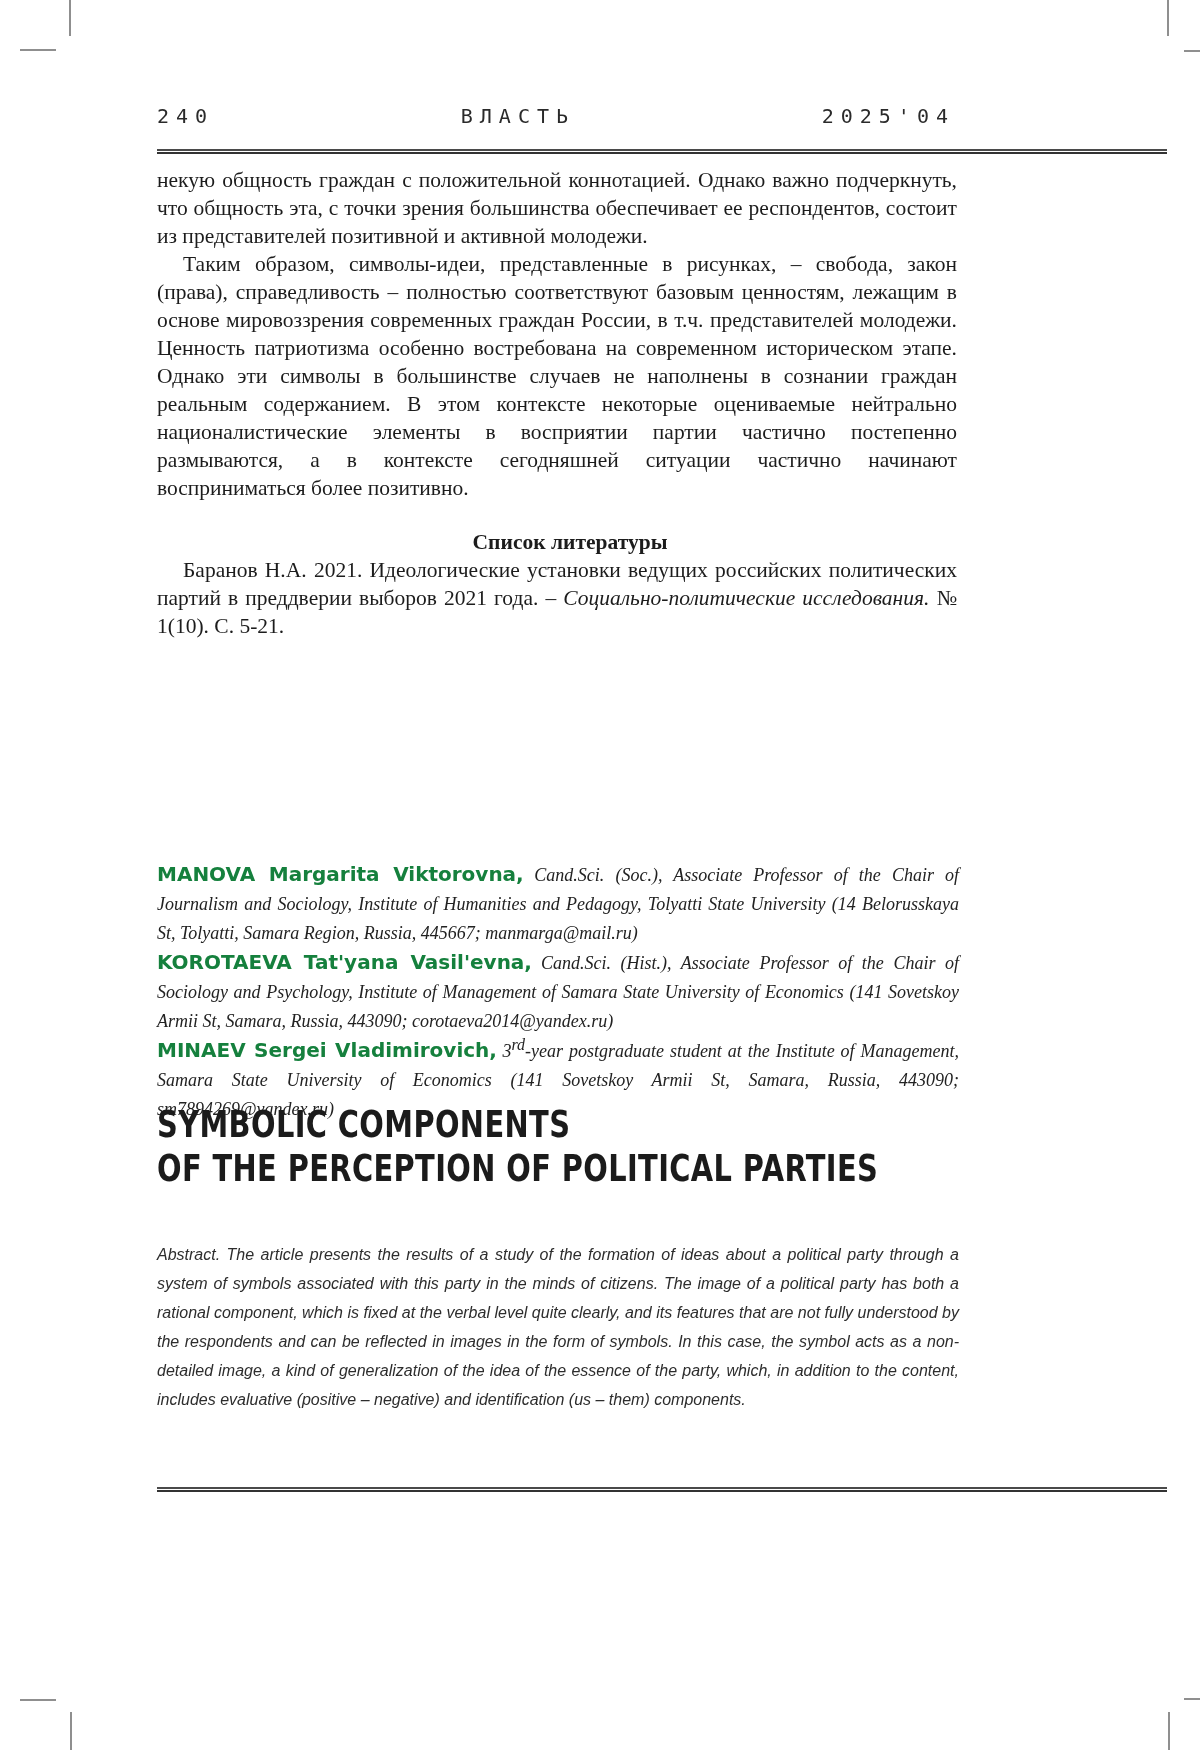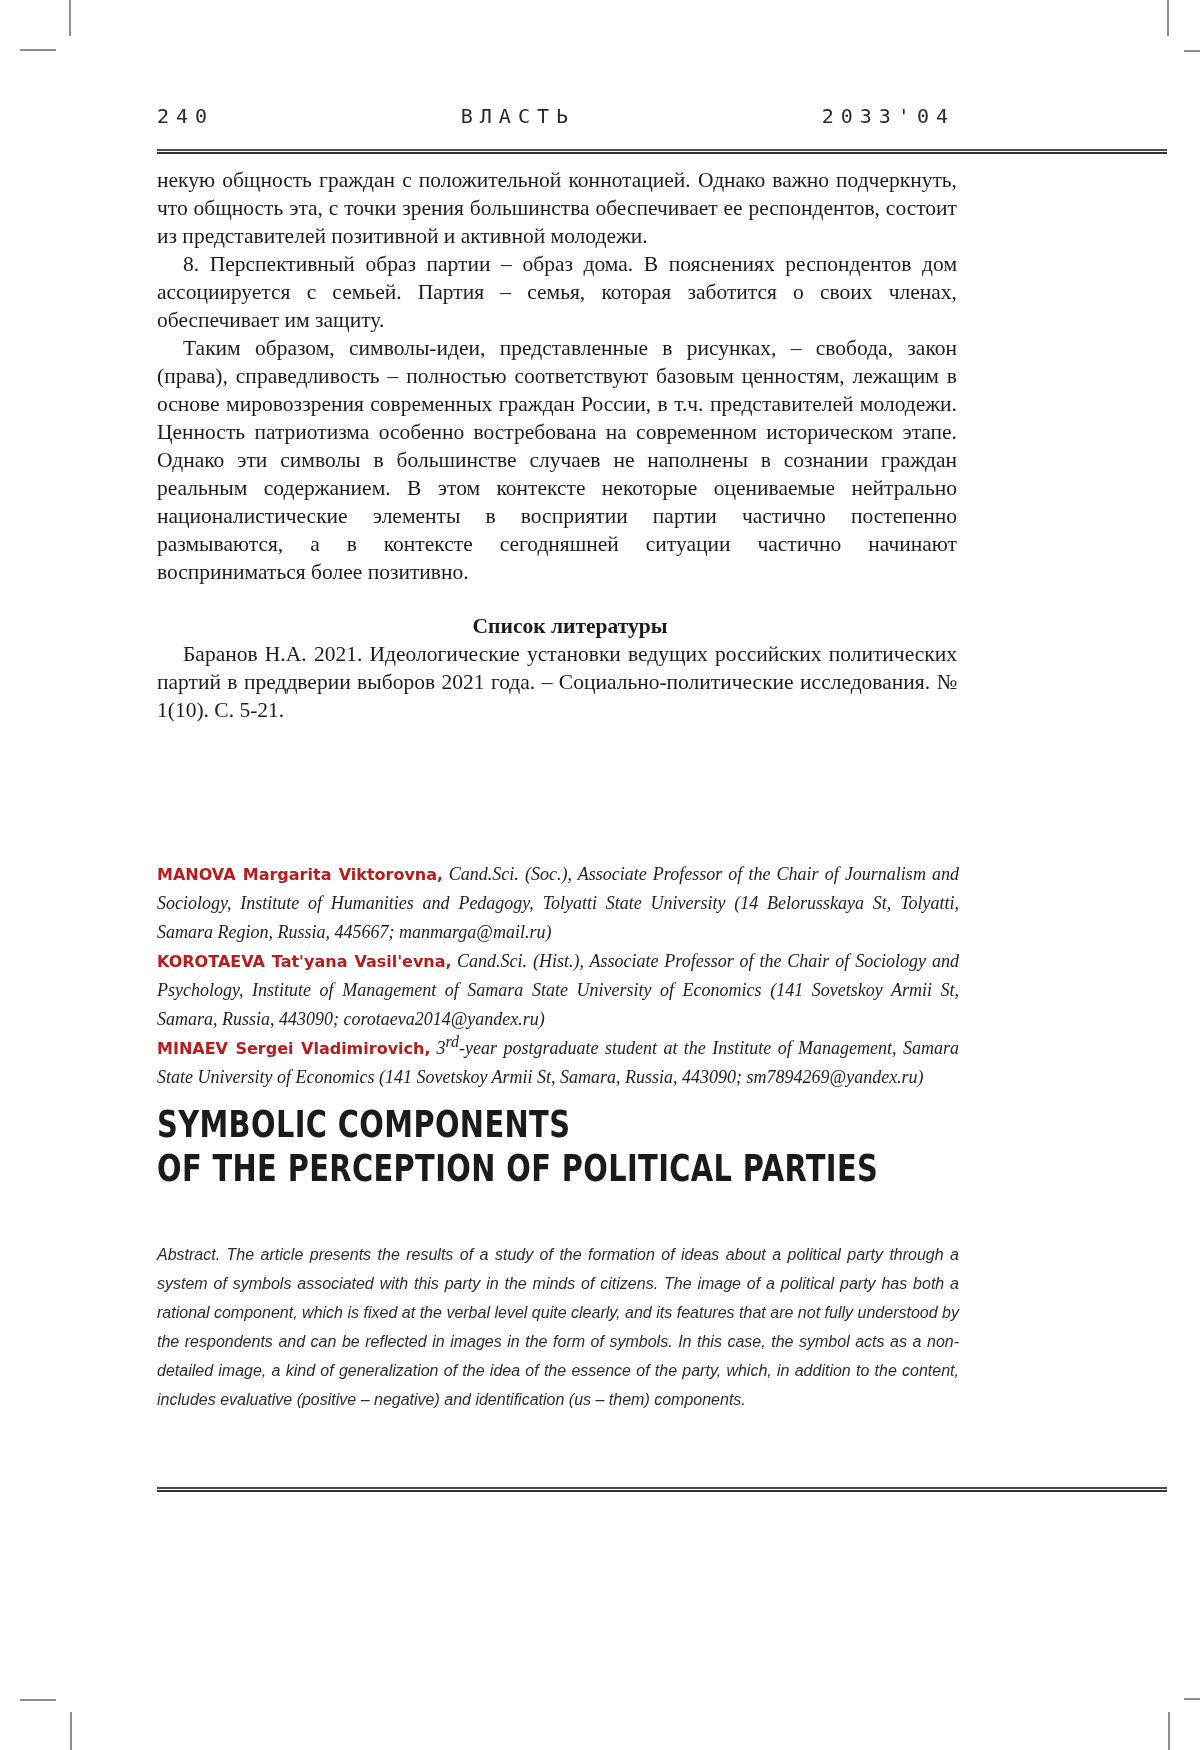--- a/index.html
+++ b/index.html
@@ -63,40 +63,40 @@
     margin: 0;
     text-align: justify;
   }
   .indent { text-indent: 26px; }
   .refs-heading {
     margin: 26px 0 0 0;
     text-indent: 26px;
     font-weight: bold;
     text-align: center;
   }
-  .ref-italic { }
+  .ref-italic { font-style: italic; }
 
   
   .authors {
     position: absolute;
     left: 137px;
     top: 860px;
     width: 802px;
     line-height: 29px;
   }
   .author {
     margin: 0;
     text-align: justify;
   }
   .author-name {
     font-family: "DejaVu Sans", sans-serif;
     font-weight: 700;
     font-style: normal;
-    font-size: 16px;
-    color: #b91c1c;
+    font-size: 20px;
+    color: #15803d;
   }
   .author-rest {
     font-family: "Liberation Serif", serif;
     font-style: italic;
     font-size: 18px;
     color: #222222;
   }
   .author-rest sup {
     font-size: 16px;
     line-height: 0;
@@ -146,27 +146,26 @@
   <div class="crop" style="left:1147px;top:0;      width:2px;  height:36px;"></div>
   <div class="crop" style="left:1164px;top:50px;   width:36px; height:2px;"></div>
   <div class="crop" style="left:0;     top:1699px; width:36px; height:2px;"></div>
   <div class="crop" style="left:50px;  top:1712px; width:2px;  height:38px;"></div>
   <div class="crop" style="left:1164px;top:1698px; width:36px; height:2px;"></div>
   <div class="crop" style="left:1148px;top:1712px; width:2px;  height:38px;"></div>
 
   <div class="header-row">
     <span>240</span>
     <span>ВЛАСТЬ</span>
-    <span>2033'04</span>
+    <span>2025'04</span>
   </div>
   <div class="rule header-rule"></div>
 
   <div class="body-text">
     <p class="para">некую общность граждан с положительной коннотацией. Однако важно подчеркнуть, что общность эта, с точки зрения большинства обеспечивает ее респондентов, состоит из представителей позитивной и активной молодежи.</p>
-    <p class="para indent">8. Перспективный образ партии – образ дома. В пояснениях респондентов дом ассоциируется с семьей. Партия – семья, которая заботится о своих членах, обеспечивает им защиту.</p>
     <p class="para indent">Таким образом, символы-идеи, представленные в рисунках, – свобода, закон (права), справедливость – полностью соответствуют базовым ценностям, лежащим в основе мировоззрения современных граждан России, в т.ч. представителей молодежи. Ценность патриотизма особенно востребована на современном историческом этапе. Однако эти символы в большинстве случаев не наполнены в сознании граждан реальным содержанием. В этом контексте некоторые оцениваемые нейтрально националистические элементы в восприятии партии частично постепенно размываются, а в контексте сегодняшней ситуации частично начинают восприниматься более позитивно.</p>
 
     <p class="refs-heading">Список литературы</p>
 
     <p class="ref indent"><span>Баранов Н.А. 2021. Идеологические установки ведущих российских политических партий в преддверии выборов 2021 года. – </span><span class="ref-italic">Социально-политические исследования.</span><span> № 1(10). С. 5-21.</span></p>
   </div>
 
   <div class="authors">
     <p class="author"><span class="author-name">MANOVA Margarita Viktorovna,</span> <span class="author-rest">Cand.Sci. (Soc.), Associate Professor of the Chair of Journalism and Sociology, Institute of Humanities and Pedagogy, Tolyatti State University (14 Belorusskaya St, Tolyatti, Samara Region, Russia, 445667; manmarga@mail.ru)</span></p>
     <p class="author"><span class="author-name">KOROTAEVA Tat'yana Vasil'evna,</span> <span class="author-rest">Cand.Sci. (Hist.), Associate Professor of the Chair of Sociology and Psychology, Institute of Management of Samara State University of Economics (141 Sovetskoy Armii St, Samara, Russia, 443090; corotaeva2014@yandex.ru)</span></p>

